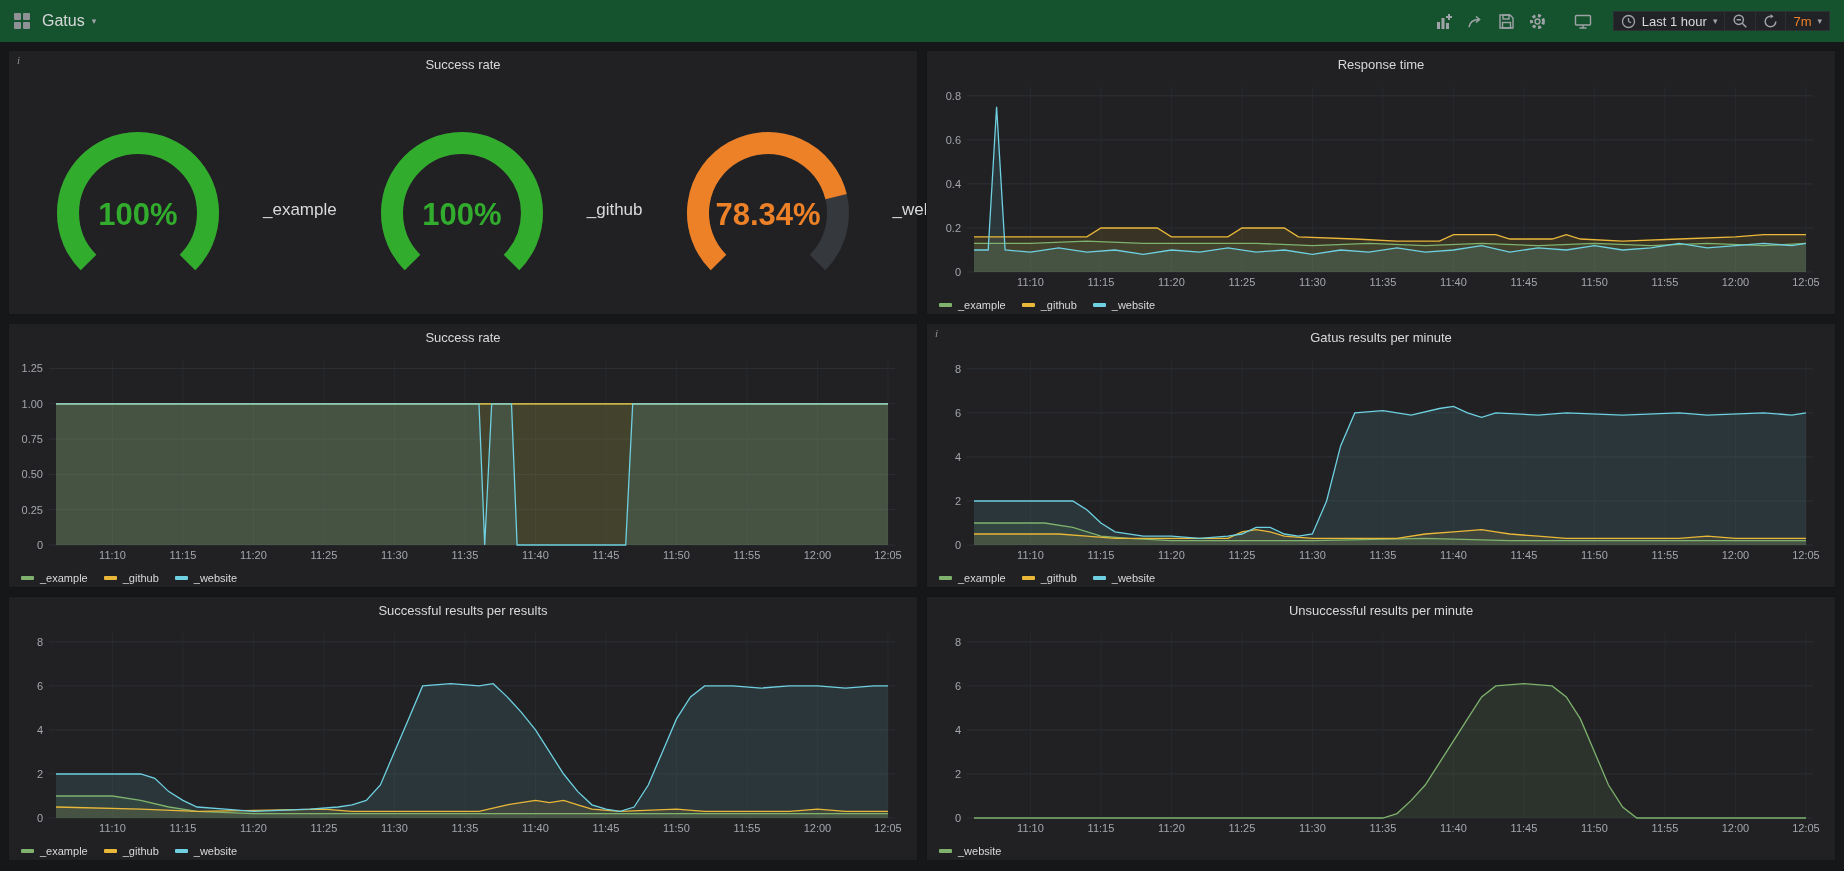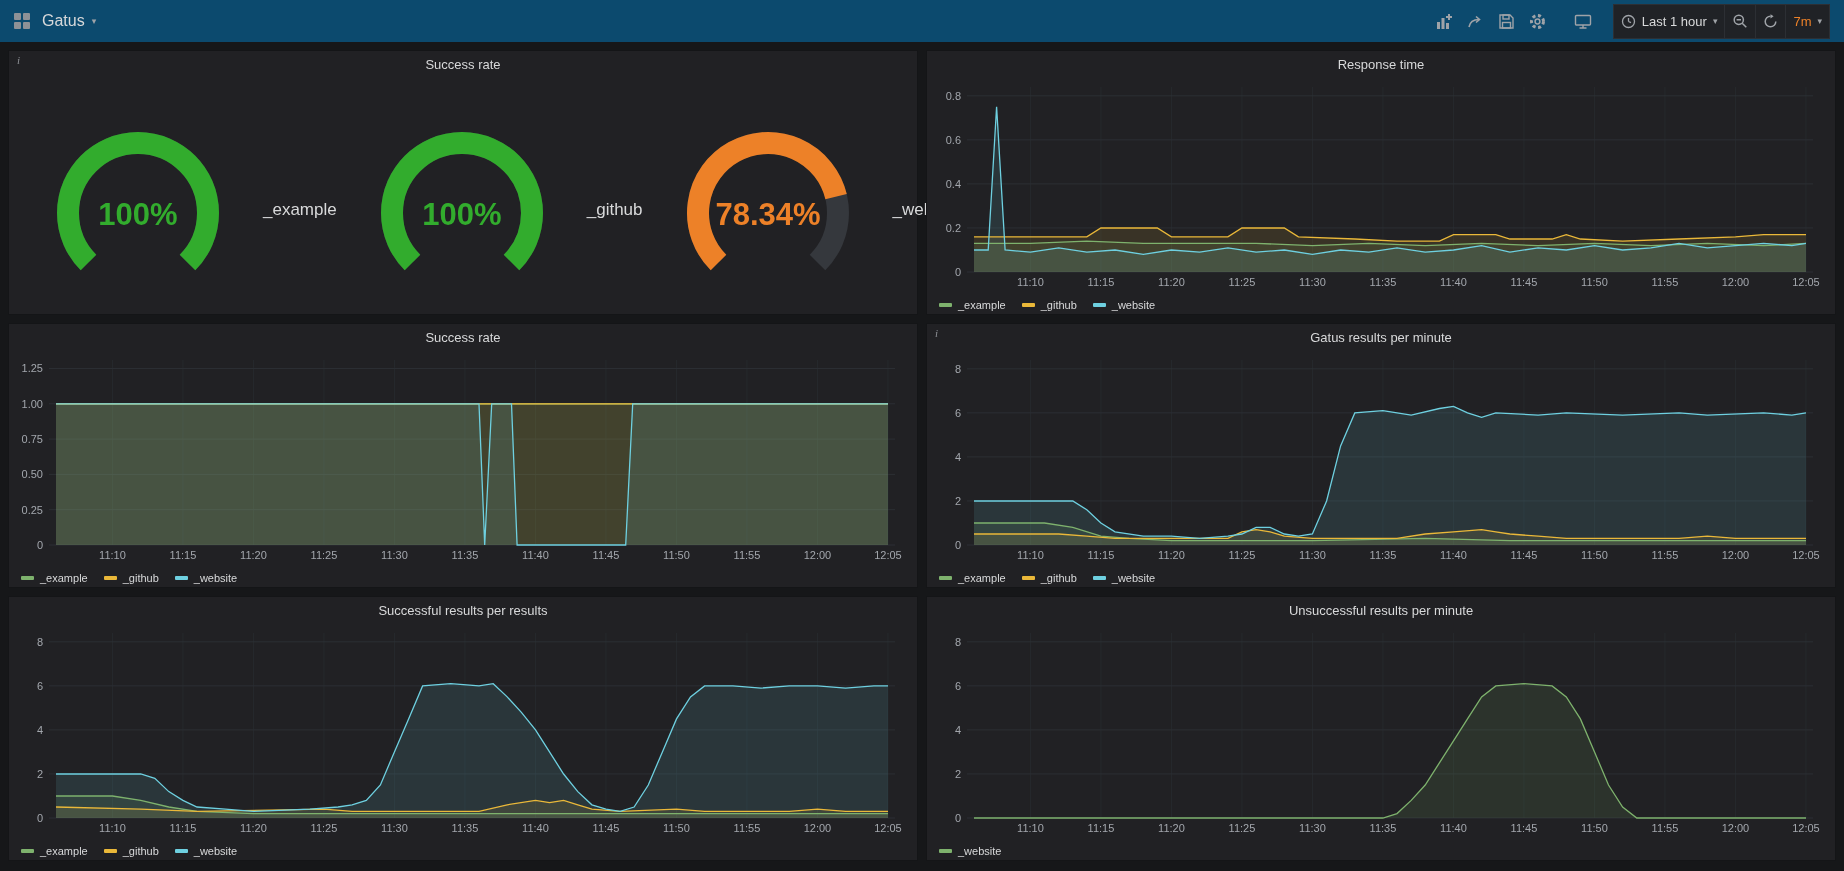--- a/index.html
+++ b/index.html
@@ -1,27 +1,27 @@
 <!DOCTYPE html>
 <html><head>
 <meta charset="utf-8">
 <style>
   *{box-sizing:border-box;margin:0;padding:0}
   html,body{width:1844px;height:871px;overflow:hidden;background:#161719;
     font-family:"Liberation Sans",sans-serif;}
   
   .navbar{height:42px;display:flex;align-items:center;justify-content:space-between;
-    padding:0 14px;background:#0c4a6e;}
+    padding:0 14px;background:#14532d;}
   .nav-left{display:flex;align-items:center;gap:12px;color:#d8d9da;font-size:16px;}
   .grid-icon{display:grid;grid-template-columns:7px 7px;gap:2px;cursor:pointer;}
   .grid-icon span{width:7px;height:7px;background:#8e9196;border-radius:1px;}
   .brand{cursor:pointer;display:flex;align-items:center;gap:7px;font-weight:500;}
   .caret{font-size:9px;color:#9fa3a8;line-height:1;}
   .nav-right{display:flex;align-items:center;}
-  .nav-btn{height:35px;min-width:30px;padding:0 7px;display:flex;align-items:center;gap:6px;
+  .nav-btn{height:20px;min-width:30px;padding:0 7px;display:flex;align-items:center;gap:6px;
     color:#9fa3a8;background:transparent;border:none;cursor:pointer;font-size:13px;
     font-family:"Liberation Sans",sans-serif;}
   .nav-btn svg{display:block;}
   .spacer{width:14px;}
   .btn-group{display:flex;margin-left:14px;}
   .btn-group .nav-btn{background:#202226;border:1px solid #2c2f34;color:#d8d9da;}
   .btn-group .nav-btn + .nav-btn{border-left:none;}
   .accent{color:#ed8128;}
   
   .dash{padding:8px;display:grid;grid-template-columns:1fr 1fr;grid-auto-rows:265px;gap:8px;}

